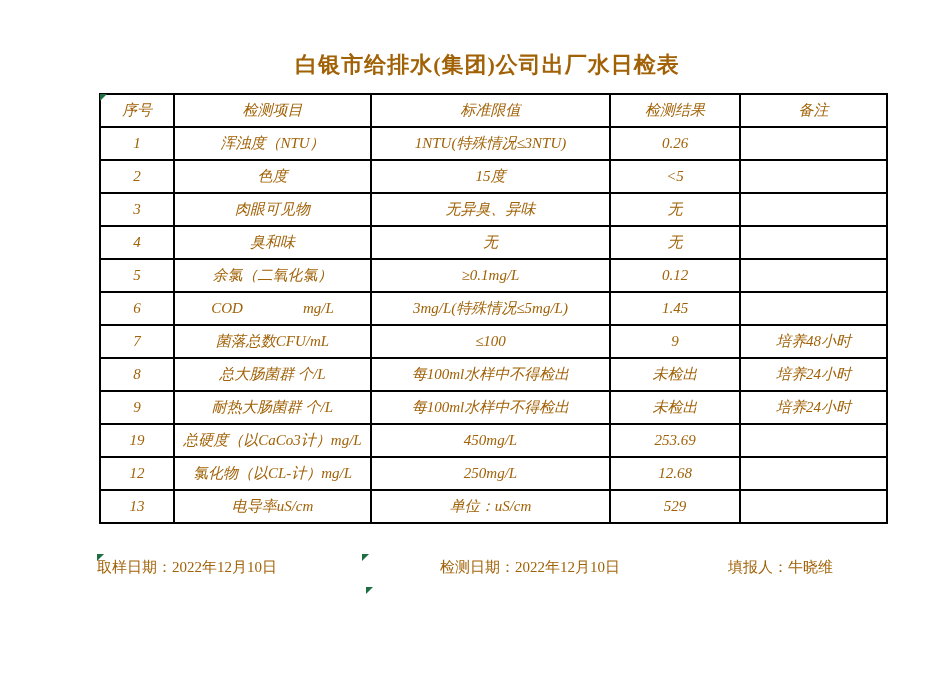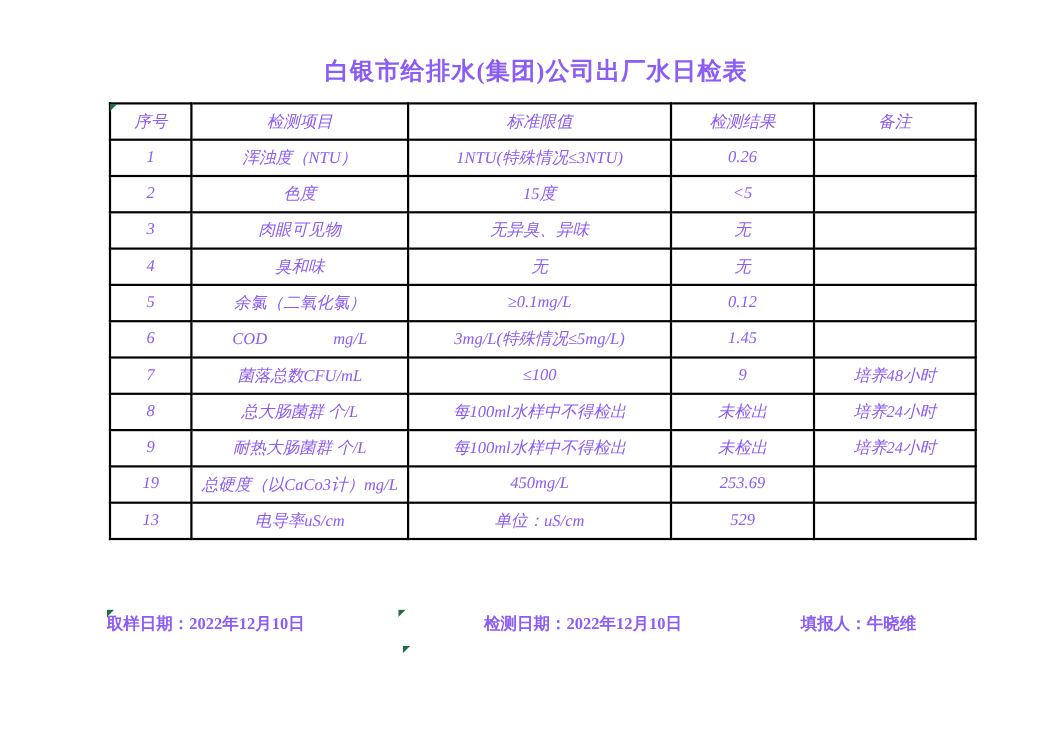--- a/index.html
+++ b/index.html
@@ -2,21 +2,21 @@
 <html><head>
 <meta charset="utf-8">
 <style>
   html, body { margin: 0; padding: 0; background: #ffffff; }
   #page {
     position: relative;
     width: 948px;
     height: 676px;
     background: #ffffff;
     font-family: "Liberation Serif", "DejaVu Serif", serif;
-    color: #8b5cf6;
+    color: #a16207;
     overflow: hidden;
   }
   #title {
     position: absolute;
     left: 99px;
     top: 50px;
     width: 777px;
     text-align: center;
     font-size: 22px;
     font-weight: bold;
@@ -46,21 +46,20 @@
   .col-seq    { width: 68px;  }
   .col-item   { width: 191px; margin-left: 44px; }
   .col-limit  { width: 233px; }
   .col-result { width: 124px; }
   .col-note   { width: 141px; }
   .footer-label {
     position: absolute;
     top: 558px;
     font-size: 15px;
     white-space: nowrap;
-    font-weight: bold;
   }
   #footer-sampling { left: 97px;  }
   #footer-testing  { left: 440px; }
   #footer-reporter { left: 728px; }
   .green-flag {
     position: absolute;
     width: 7px;
     height: 7px;
     clip-path: polygon(0 0, 100% 0, 0 100%);
     background: #1d6f42;
@@ -150,20 +149,27 @@
       <td>培养24小时</td>
     </tr>
     <tr>
       <td>19</td>
       <td>总硬度（以CaCo3计）mg/L</td>
       <td>450mg/L</td>
       <td>253.69</td>
       <td></td>
     </tr>
     <tr>
+      <td>12</td>
+      <td>氯化物（以CL-计）mg/L</td>
+      <td>250mg/L</td>
+      <td>12.68</td>
+      <td></td>
+    </tr>
+    <tr>
       <td>13</td>
       <td>电导率uS/cm</td>
       <td>单位：uS/cm</td>
       <td>529</td>
       <td></td>
     </tr>
   </tbody>
     </table>
 
   <div id="footer-sampling" class="footer-label">取样日期：2022年12月10日</div>

